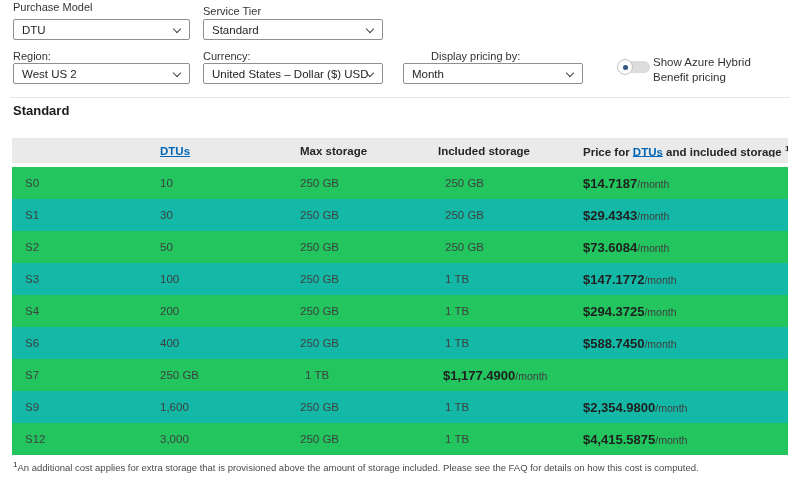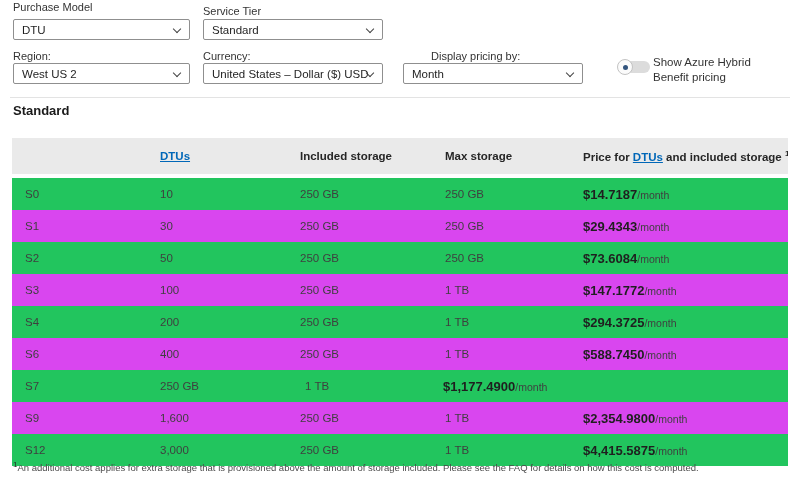--- a/index.html
+++ b/index.html
@@ -111,25 +111,25 @@
   .pricing-table {
     position: absolute;
     left: 12px;
     top: 138px;
     width: 776px;
   }
   .t-row {
     display: flex;
     align-items: center;
     height: 32px;
-    background: #d946ef;
+    background: #14b8a6;
   }
   .t-row.alt { background: #22c55e; }
   .t-header {
-    height: 36px;
+    height: 25px;
     background: #eaeaea;
     margin-bottom: 4px;
     font-weight: 700;
     color: #222222;
   }
   .cell {
     padding-left: 13px;
     font-size: 11.5px;
     color: #3f3f3f;
     white-space: nowrap;
@@ -210,22 +210,22 @@
 <div class="toggle-label">Show Azure Hybrid Benefit pricing</div>
 
 <div class="divider"></div>
 <div class="section-title">Standard</div>
 
 <div class="pricing-table">
 
   <div class="t-row t-header">
     <div class="cell c0"></div>
     <div class="cell c1"><span class="link">DTUs</span></div>
+    <div class="cell c3">Max storage</div>
     <div class="cell c2">Included storage</div>
-    <div class="cell c3">Max storage</div>
     <div class="cell c4"><span>Price for </span><span class="link">DTUs</span><span> and included storage </span><sup>1</sup></div>
   </div>
 
   <div class="t-row alt">
     <div class="cell c0">S0</div>
     <div class="cell c1">10</div>
     <div class="cell c2">250 GB</div>
     <div class="cell c3">250 GB</div>
     <div class="cell c4"><span class="price-amt">$14.7187</span><span class="price-unit">/month</span></div>
   </div>

